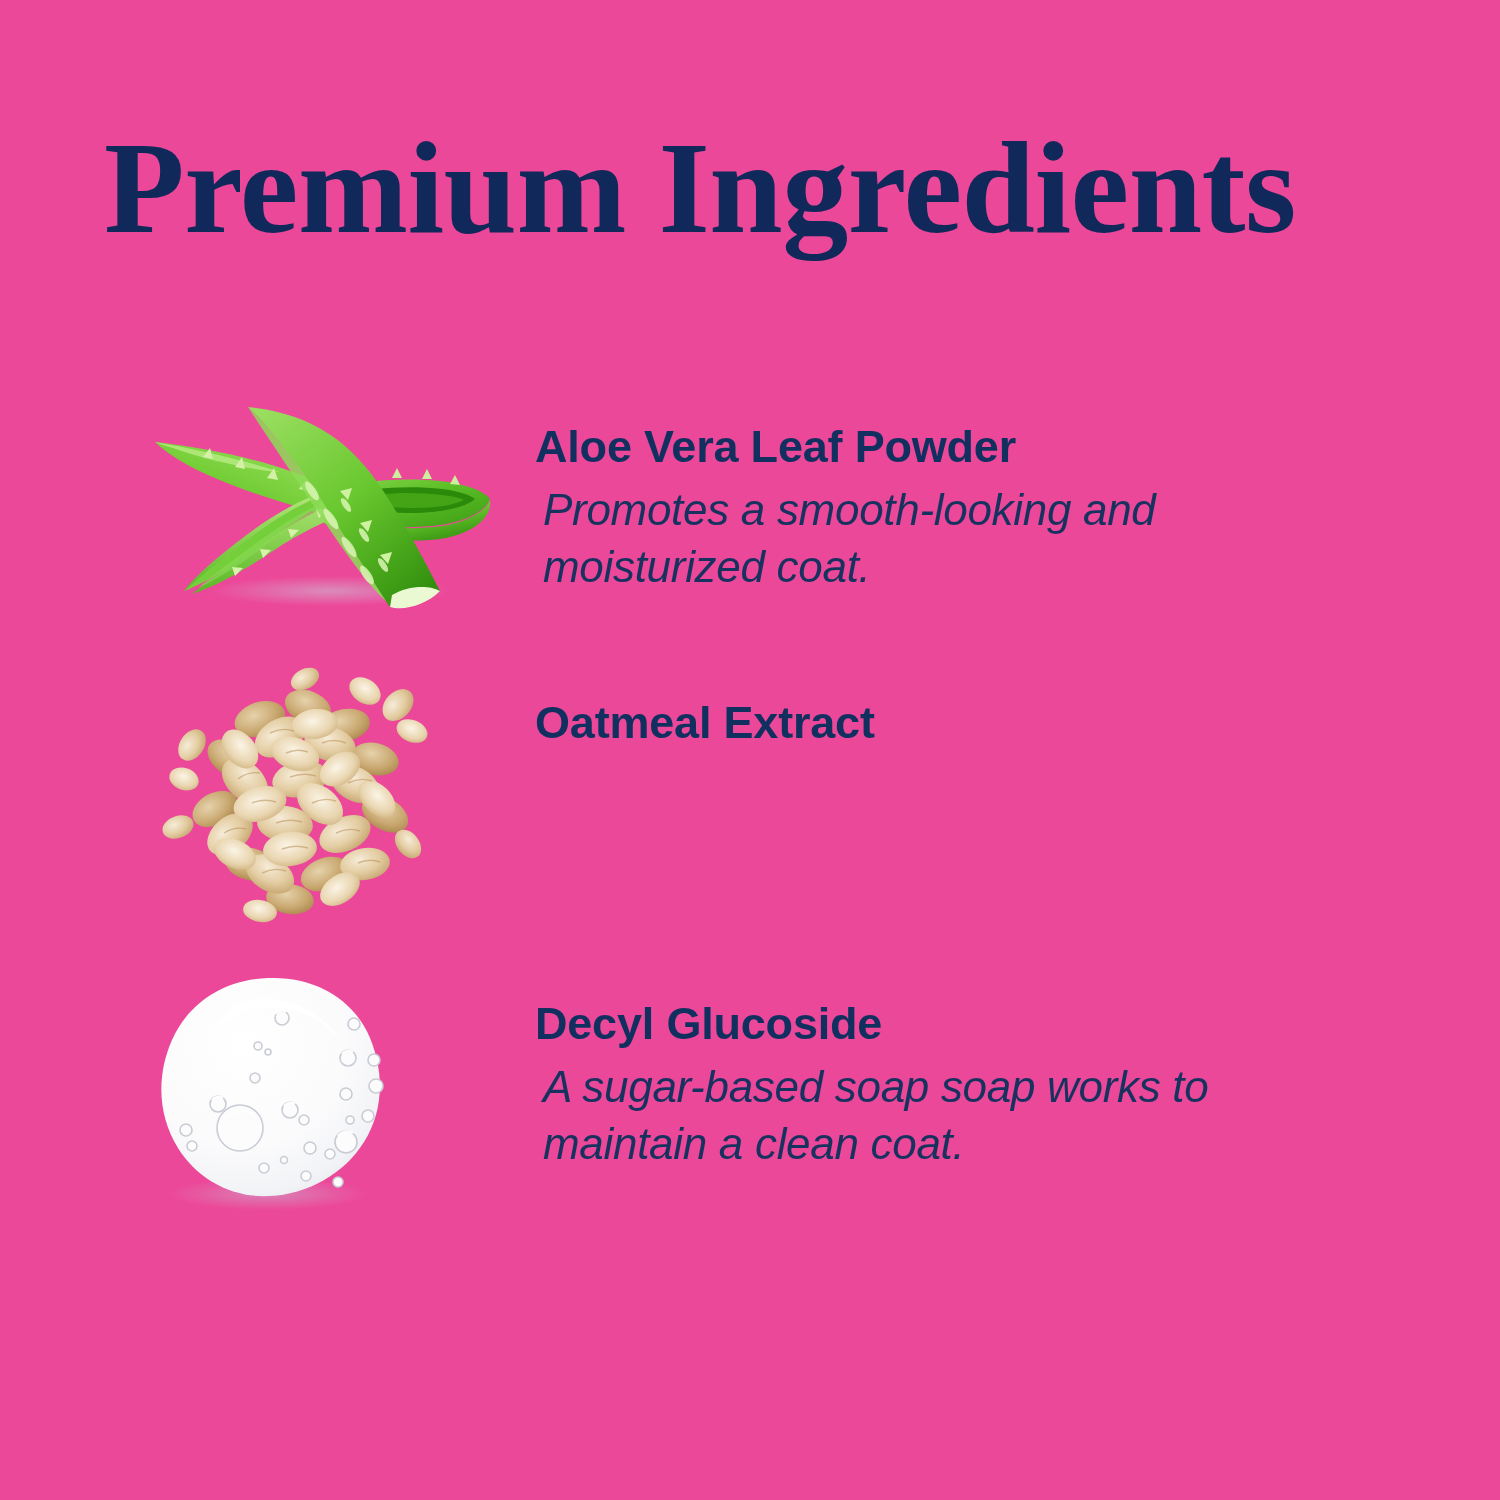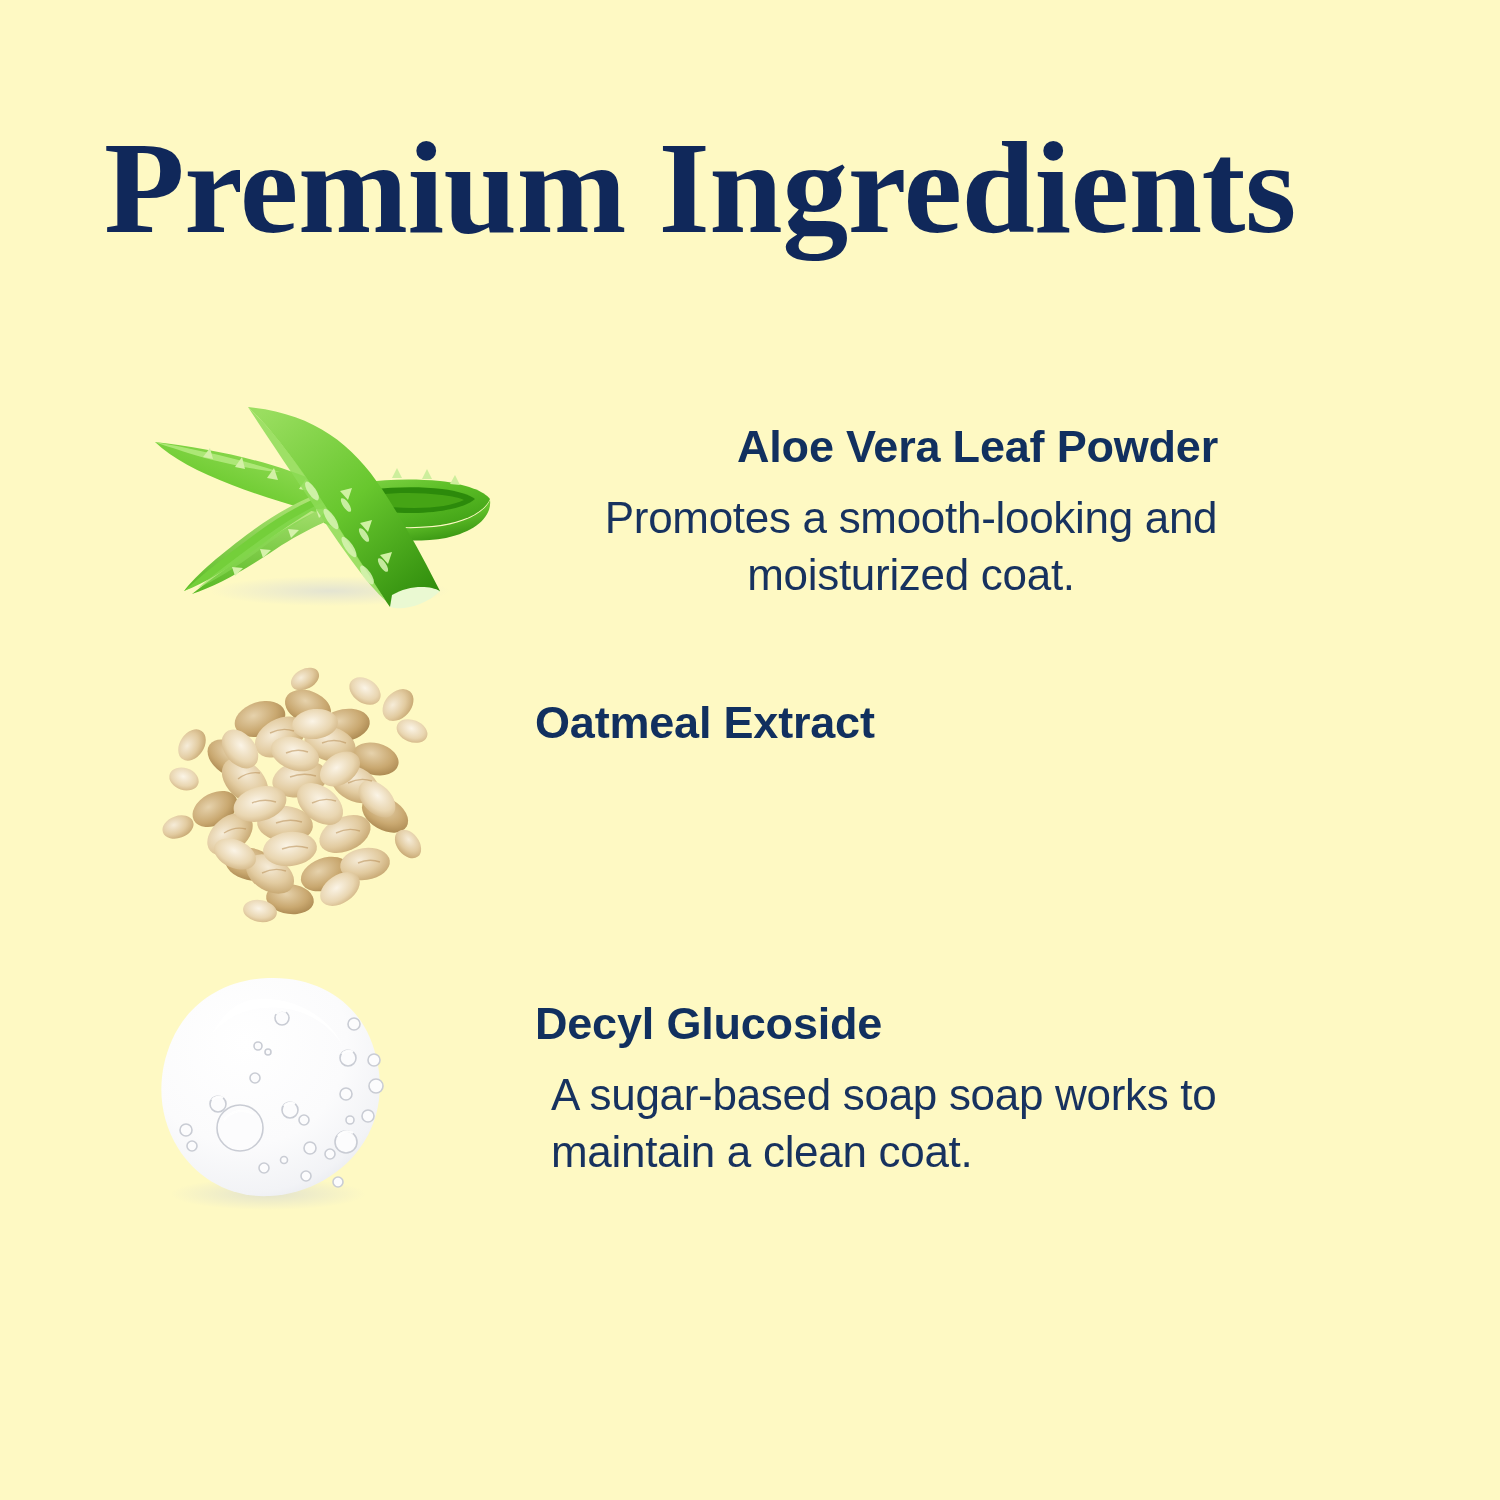--- a/index.html
+++ b/index.html
@@ -10,21 +10,21 @@
     width: 1500px;
     height: 1500px;
     background: #eef2fd;
     font-family: "Liberation Sans", sans-serif;
     overflow: hidden;
   }
   .page {
     position: relative;
     width: 1500px;
     height: 1500px;
-    background: #fef9c3;
+    background: #ec4899;
   }
 
   
   .page-title {
     position: absolute;
     left: 104px;
     top: 122px;
     width: 1290px;
     font-family: "Liberation Serif", "DejaVu Serif", serif;
     font-weight: 700;
@@ -45,21 +45,21 @@
   }
   .row {
     position: absolute;
     left: 140px;
     width: 1280px;
     height: 290px;
     display: flex;
     flex-direction: row;
     align-items: flex-start;
   }
-  .row-0 { top: 395px; text-align: center; }
+  .row-0 { top: 395px; }
   .row-1 { top: 649px; }
   .row-2 { top: 970px; justify-content: space-between; }
 
   .art-cell {
     width: 395px;
     flex: 0 0 395px;
     height: 260px;
     position: relative;
   }
   .art-cell svg { display: block; }
@@ -81,22 +81,23 @@
     margin: 0 0 4px 0;
     white-space: nowrap;
   }
   .ing-desc {
     font-family: "Liberation Sans", sans-serif;
     font-weight: 400;
     font-size: 44px;
     line-height: 57px;
     color: #17325f;
     letter-spacing: -0.3px;
-    margin: 16px;
+    margin: 8px;
     max-width: 720px;
+    font-style: italic;
   }
 </style>
 </head>
 <body>
 
 <div class="page">
 
   <div class="page-title">Premium Ingredients</div>
 
   <div class="rows">

